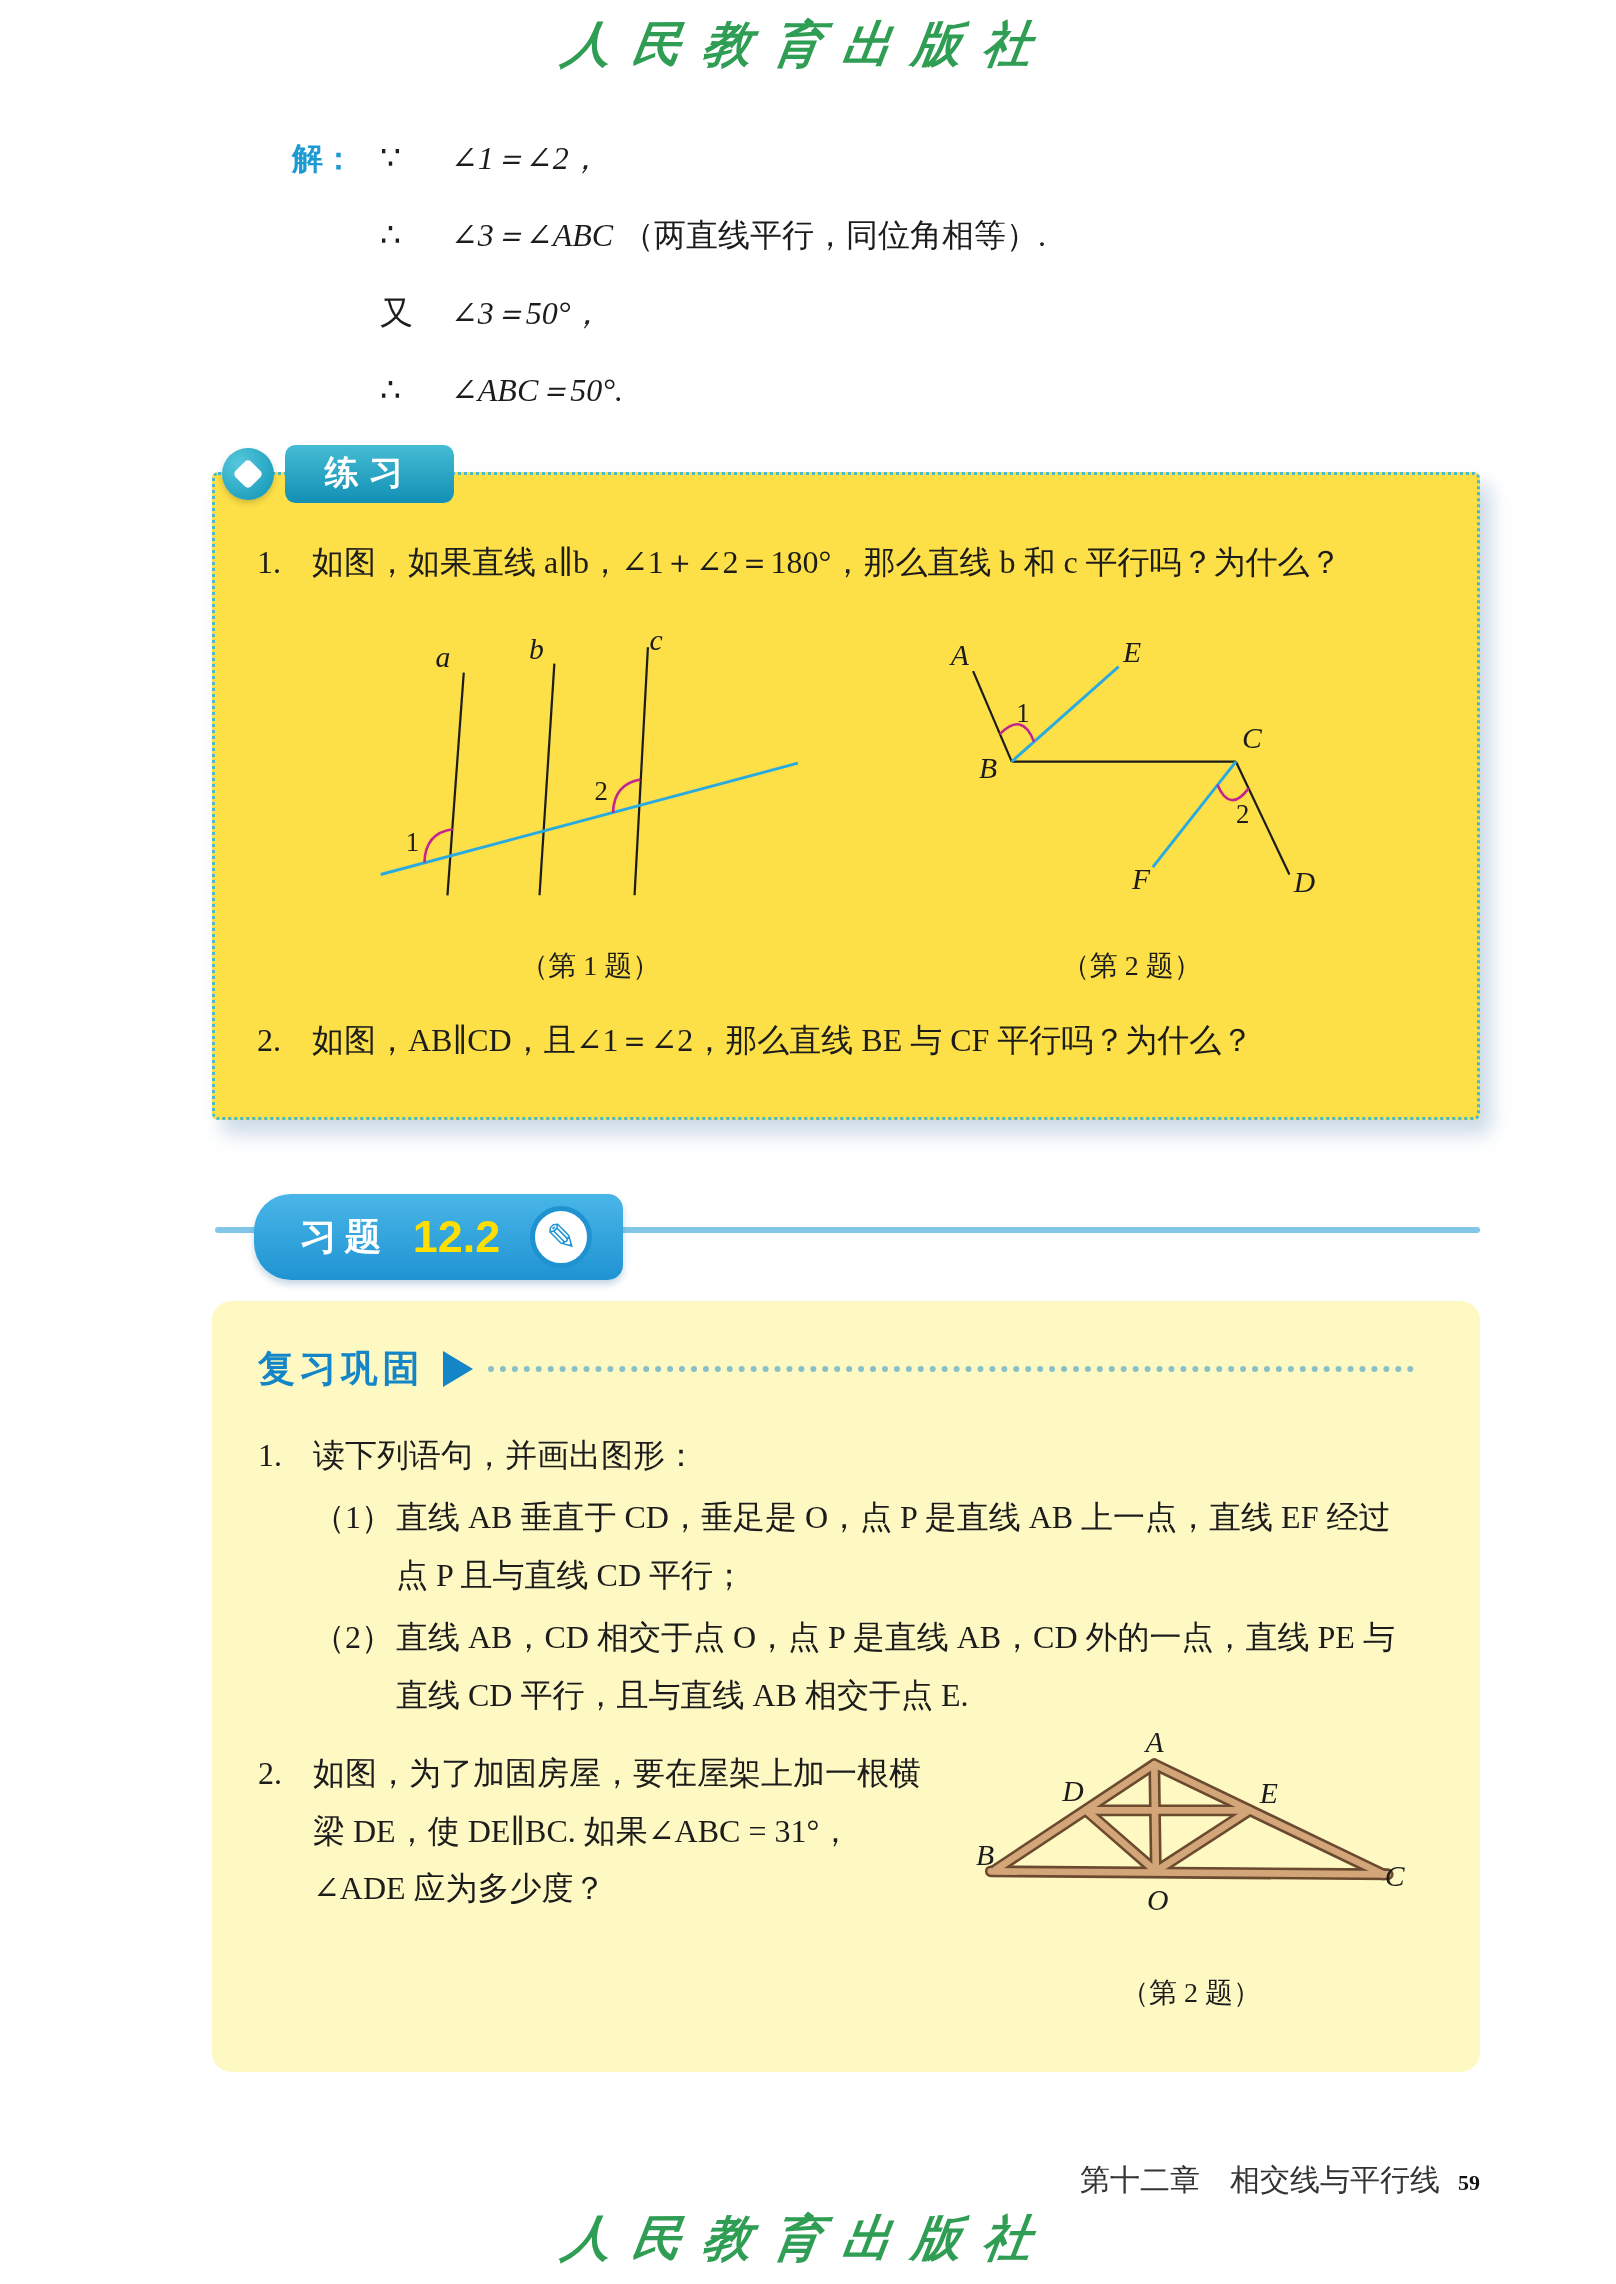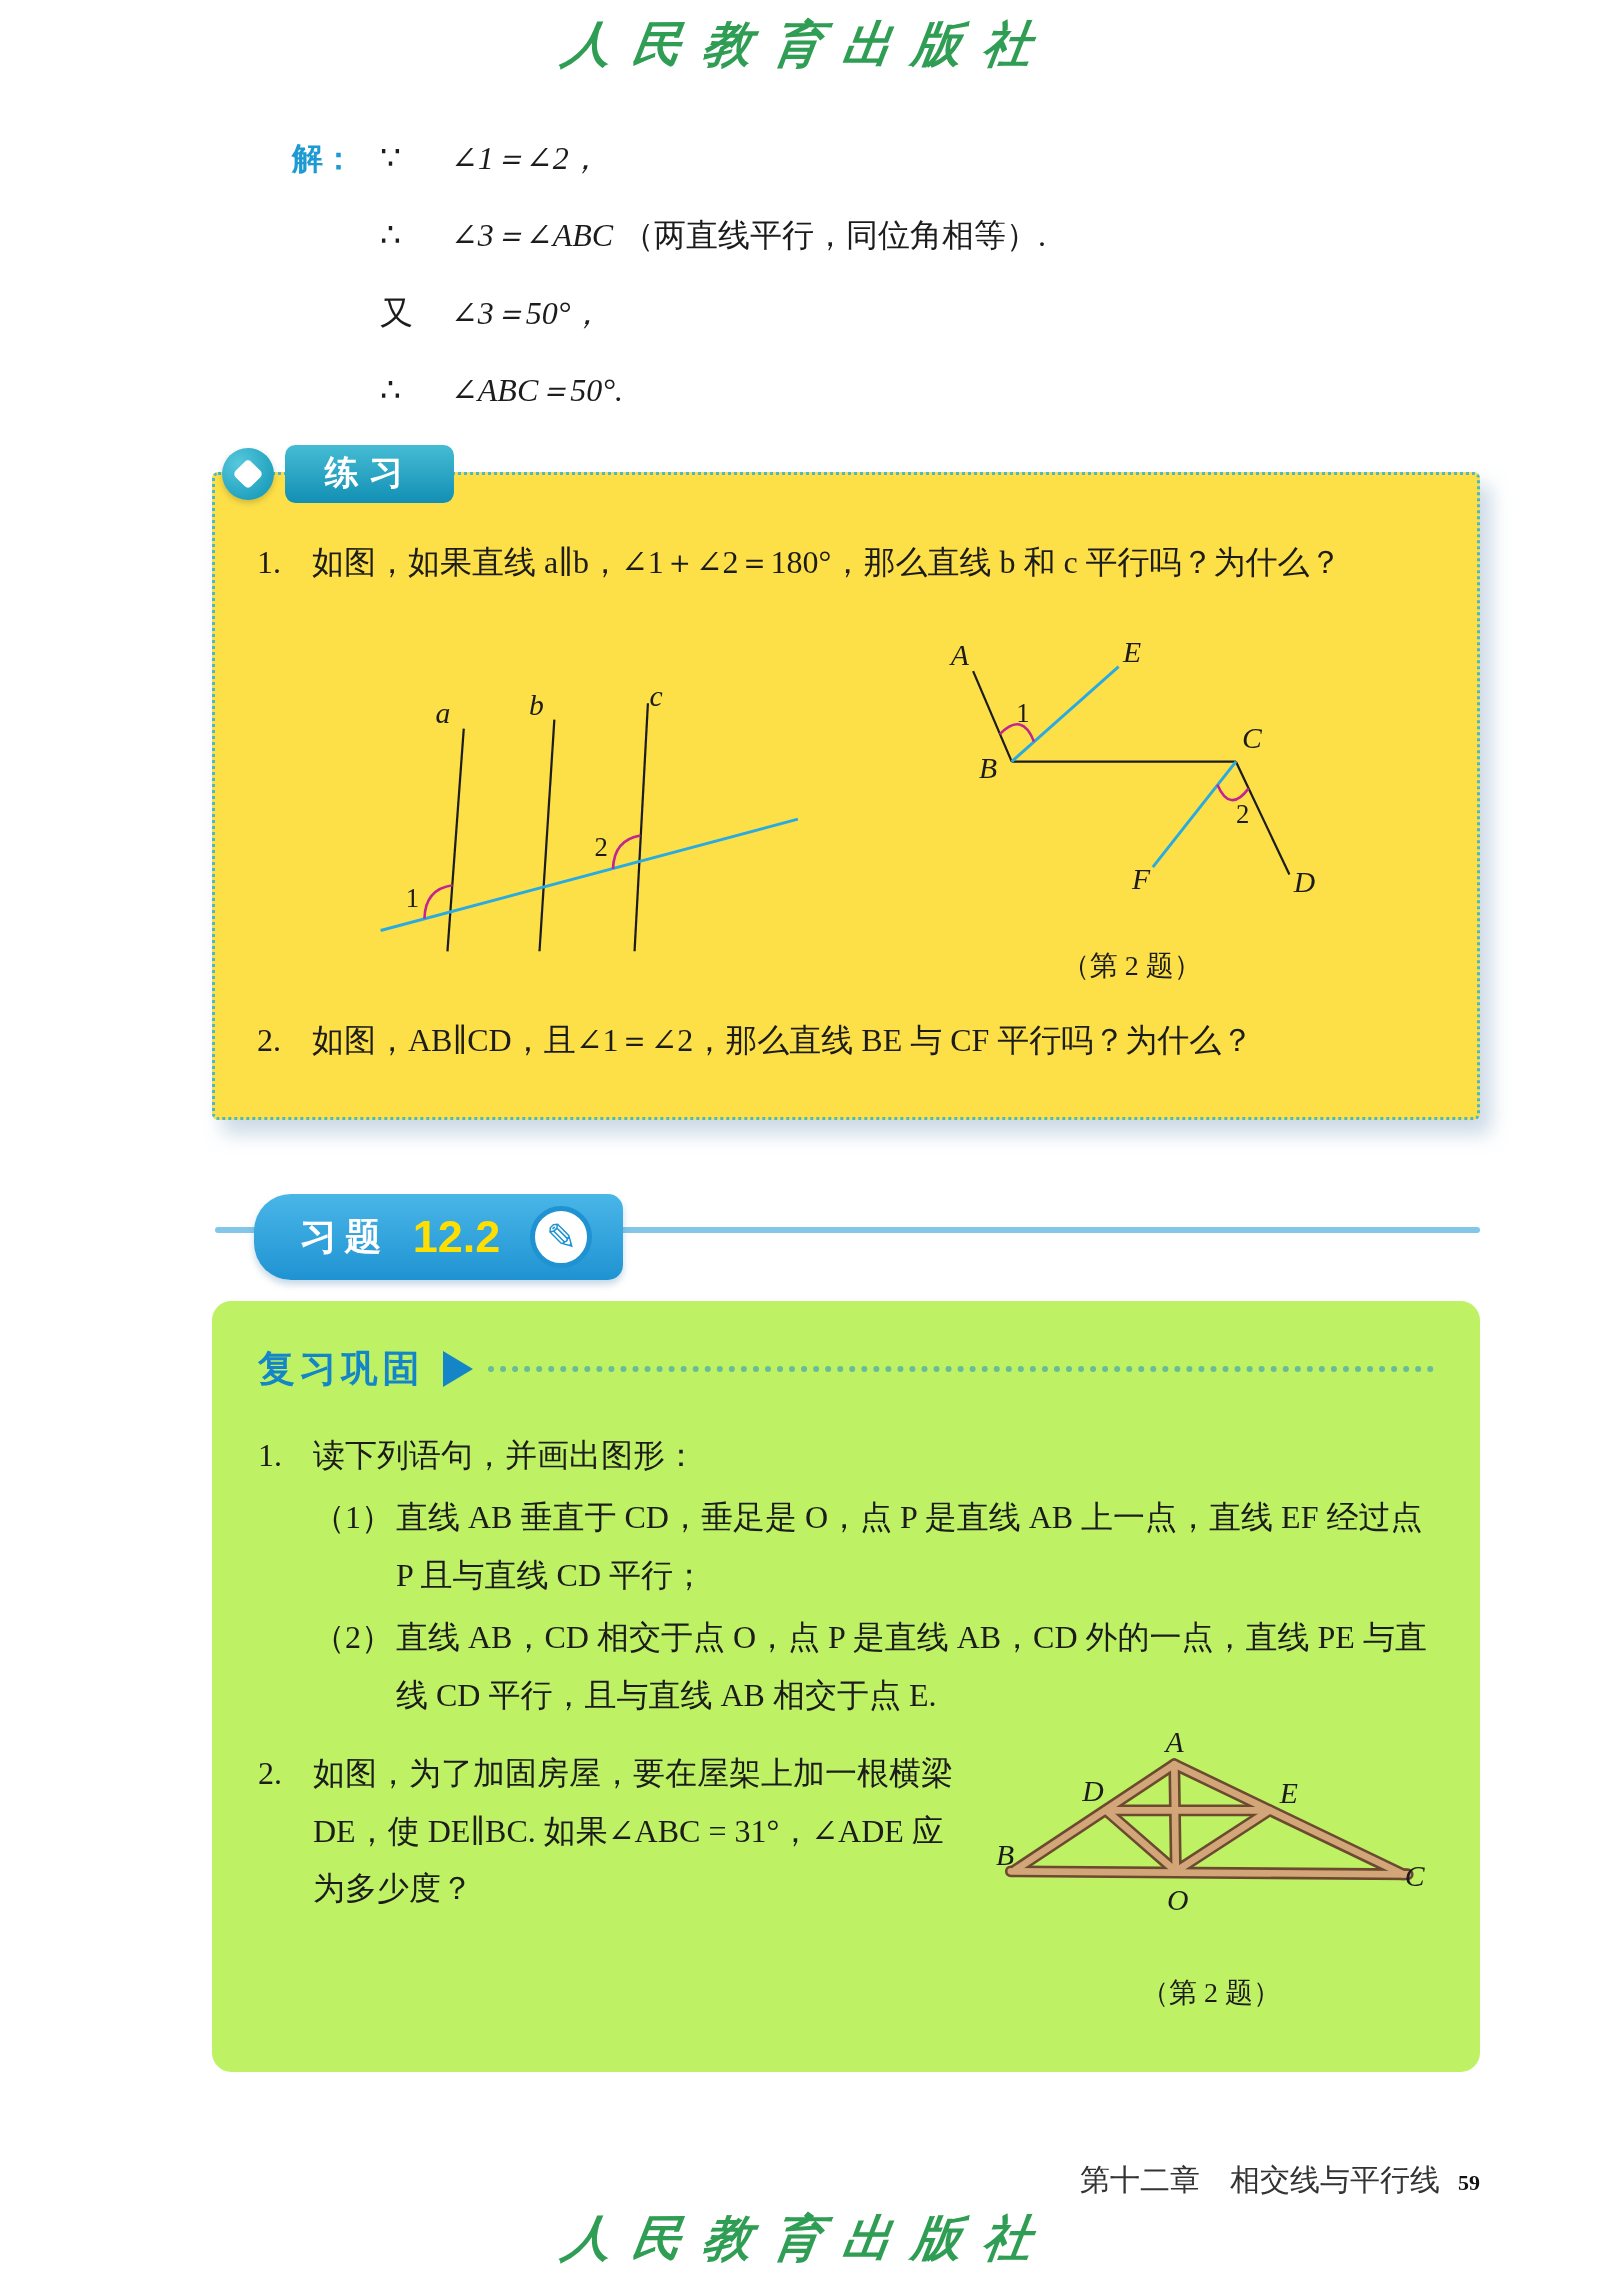--- a/index.html
+++ b/index.html
@@ -68,22 +68,22 @@
     box-shadow:0 4.5px 7.4px rgba(30,100,150,.25);
   }
   .exercise-title { color:#fff; font-family:"Liberation Sans",sans-serif; font-weight:700;
     font-size:37px; letter-spacing:7.4px; }
   .exercise-number { color:#ffdf00; font-family:"Liberation Sans",sans-serif; font-weight:700; font-size:45px; }
   .pencil-badge { width:62px; height:62px; border-radius:50%; background:#fff; border:5.2px solid #1f93d2;
     display:flex; align-items:center; justify-content:center; margin-left:6px; }
   .pencil-icon { font-size:37px; color:#1f93d2; font-family:"DejaVu Sans",sans-serif; }
 
   
-  .review-panel { margin:36px 136px 0 212px; background:#bef264; border-radius:19.3px;
-    padding:43px 46px 49px 46px; }
+  .review-panel { margin:36px 136px 0 212px; background:#fef9c3; border-radius:19.3px;
+    padding:43px 66px 49px 46px; }
   .review-head { display:flex; align-items:center; margin-bottom:33px; }
   .review-title { color:#1486c8; font-family:"Liberation Sans",sans-serif; font-weight:700;
     font-size:37px; letter-spacing:4.5px; }
   .review-arrow-icon { width:0; height:0; border-left:30px solid #1486c8;
     border-top:18px solid transparent; border-bottom:18px solid transparent; margin-left:19.3px; }
   .review-dots { flex:1; height:0; border-top:6px dotted rgba(20,134,200,.5); margin-left:15px; }
   .sub-line { display:flex; font-size:32px; line-height:1.8; margin-top:4.5px; }
   .sub-num { flex:0 0 83px; }
   .sub-text { flex:1; }
   .review-q2 { margin-top:21px; }
@@ -146,20 +146,21 @@
         <g class="svg-label">
           <text x="112" y="52">a</text>
           <text x="238" y="42">b</text>
           <text x="400" y="30">c</text>
         </g>
         <g class="svg-num">
           <text x="72" y="300">1</text>
           <text x="326" y="232">2</text>
         </g>
       </svg>
+      <div class="fig-caption">（第 1 题）</div>
     </div>
 
     <div class="fig">
       <svg width="416" height="297" viewBox="0 0 560 400">
         <g stroke="#1c1c1c" stroke-width="3">
           <line x1="66" y1="58" x2="118" y2="180"></line>
           <line x1="118" y1="180" x2="420" y2="180"></line>
           <line x1="420" y1="180" x2="492" y2="332"></line>
         </g>
         <g stroke="#29abe2" stroke-width="4">

